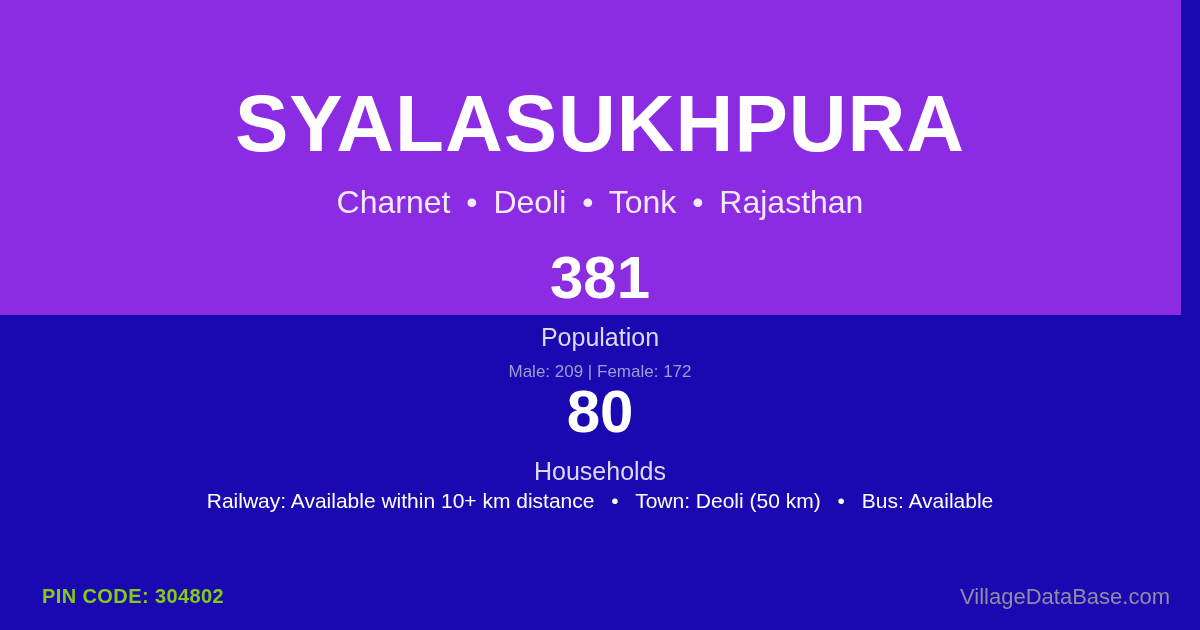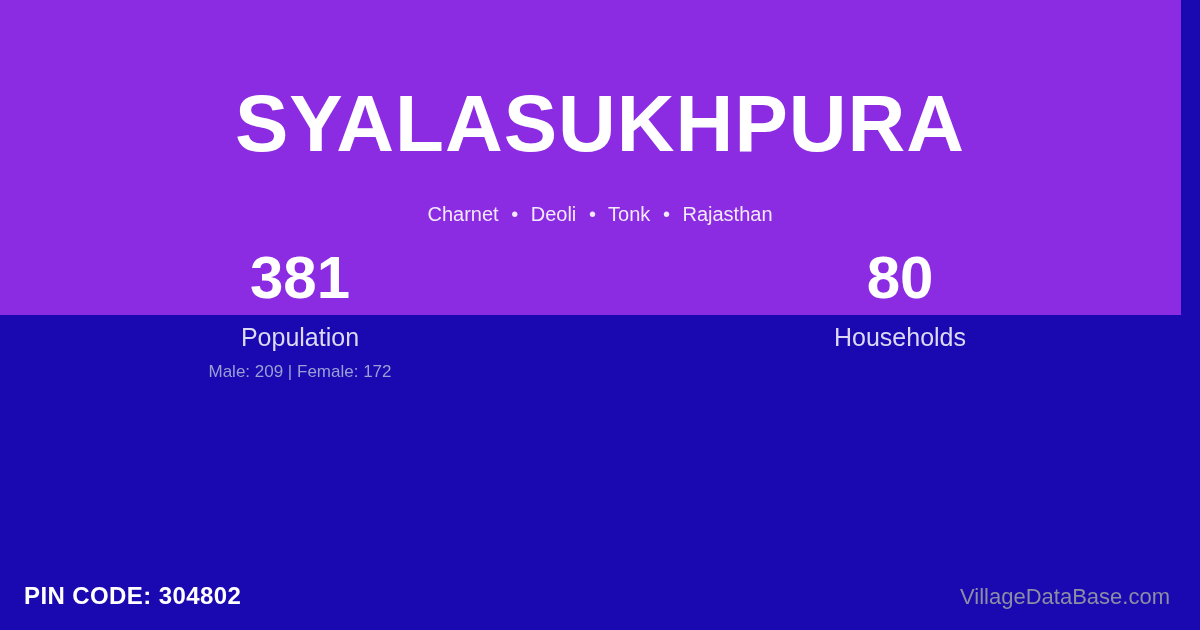--- a/index.html
+++ b/index.html
@@ -41,41 +41,41 @@
     margin: 0;
     padding-top: 84px;
     font-size: 80px;
     line-height: 80px;
     font-weight: bold;
     letter-spacing: 1px;
     color: #ffffff;
     white-space: nowrap;
   }
   .location-line {
-    margin: 12px;
+    margin: 0;
     padding-top: 21px;
-    font-size: 20px;
+    font-size: 32px;
     line-height: 34px;
     font-weight: normal;
     color: #f3e9fd;
     white-space: nowrap;
   }
   .loc-sep {
     display: inline-block;
     padding: 0 7px;
     color: #f3e9fd;
   }
   
   .stats-row {
     position: absolute;
     left: 0;
     top: 248px;
     width: 1200px;
     display: flex;
-    flex-direction: row;
+    flex-direction: column;
   }
   .stat-col {
     flex: 1 1 0;
     text-align: center;
   }
   .stat-value {
     font-size: 60px;
     line-height: 60px;
     font-weight: bold;
     color: #ffffff;
@@ -118,26 +118,26 @@
   
   .footer {
     position: absolute;
     left: 0;
     top: 576px;
     width: 1200px;
     height: 54px;
   }
   .pin-code {
     position: absolute;
-    left: 24px;
+    left: 42px;
     top: 5px;
-    font-size: 24px;
+    font-size: 20px;
     line-height: 30px;
     font-weight: bold;
-    color: #ffffff;
+    color: #84cc16;
     letter-spacing: 0.4px;
     white-space: nowrap;
   }
   .brand {
     position: absolute;
     right: 30px;
     top: 7px;
     font-size: 22px;
     line-height: 28px;
     font-weight: normal;
@@ -174,19 +174,26 @@
     </div>
 
     <div class="stat-col">
       <div class="stat-value">80</div>
       <div class="stat-label">Households</div>
     </div>
 
 
   </div>
 
+  <div class="infra-row">
+    <span>Railway: Available within 10+ km distance</span>
+    <span class="infra-sep">•</span>
+    <span>Town: Deoli (50 km)</span>
+    <span class="infra-sep">•</span>
+    <span>Bus: Available</span>
+  </div>
 
   <div class="footer">
     <div class="pin-code">PIN CODE: 304802</div>
     <div class="brand">VillageDataBase.com</div>
   </div>
 
 </div>
 
 </body></html>

